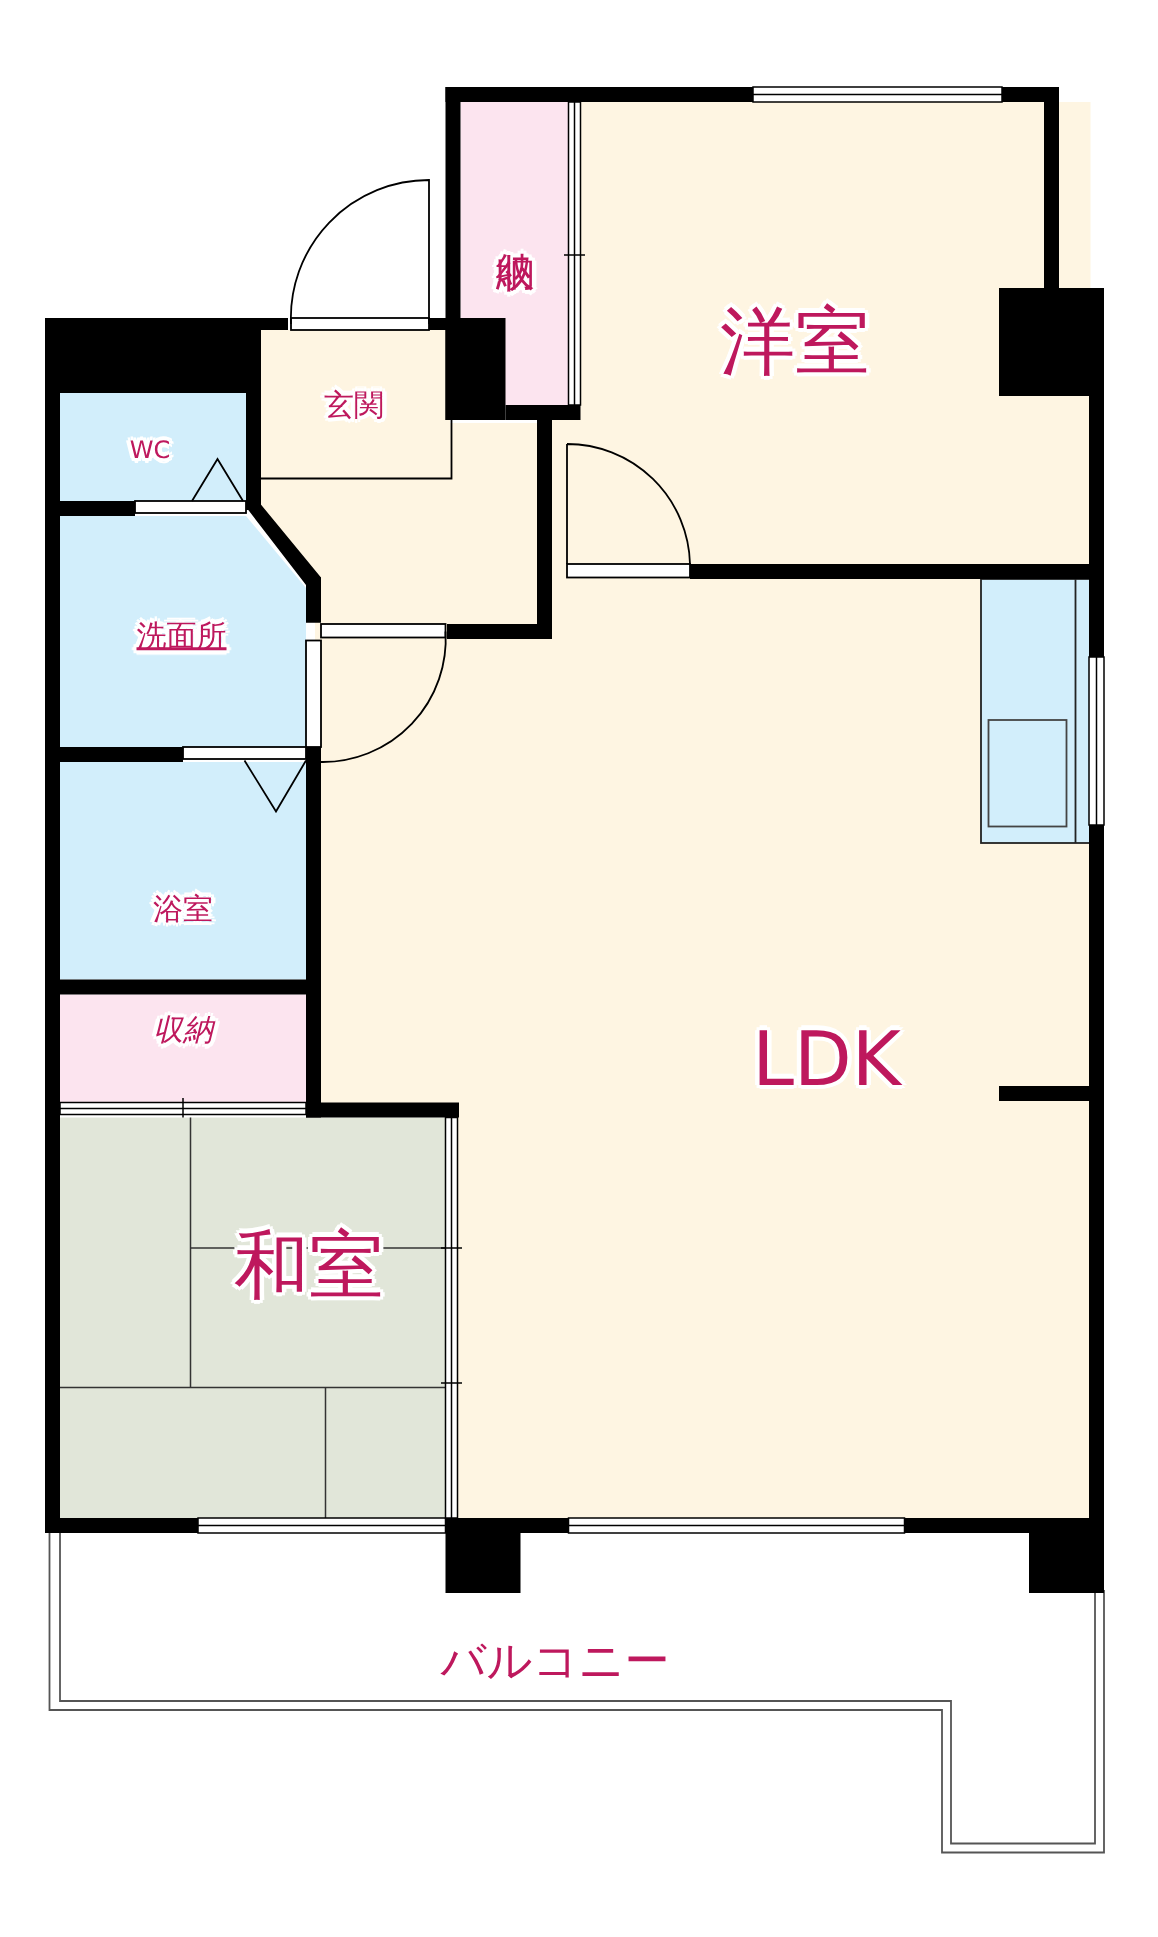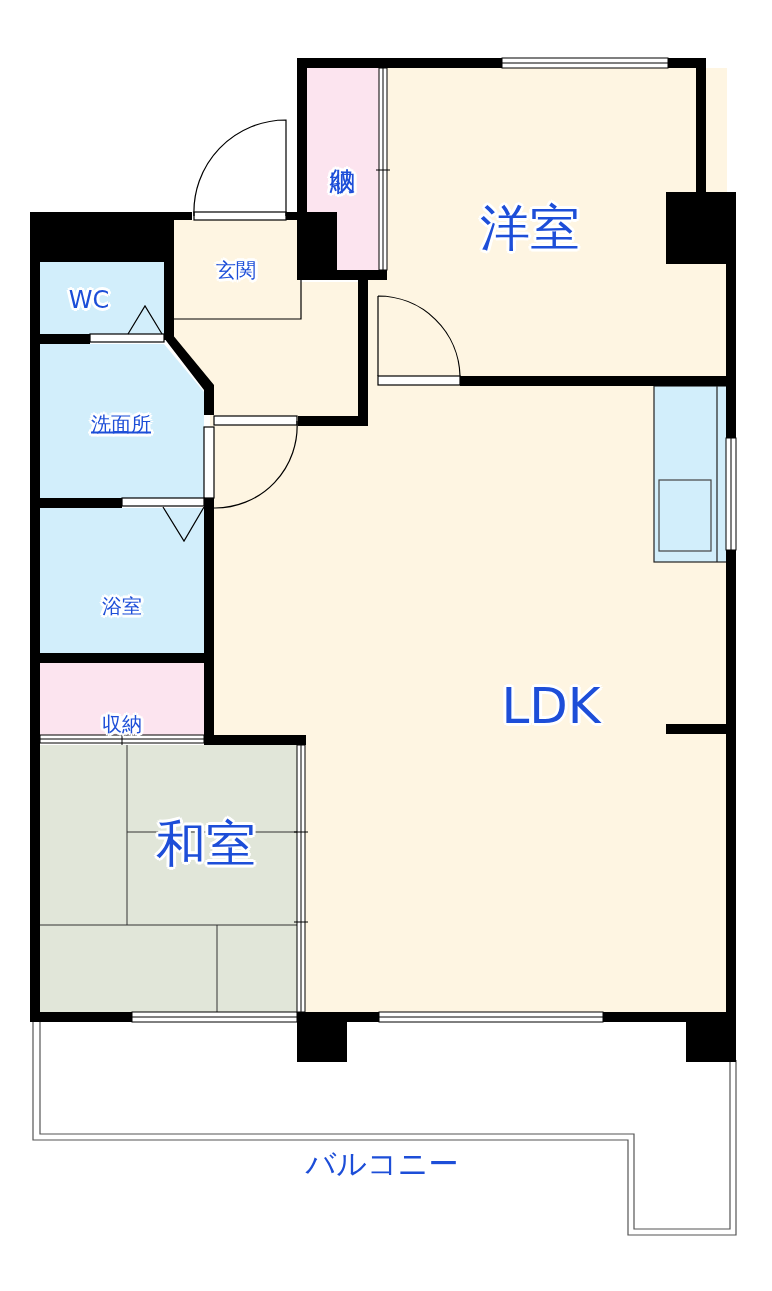--- a/index.html
+++ b/index.html
@@ -1,18 +1,18 @@
 <!DOCTYPE html>
 <html><head>
 <meta charset="utf-8">
 <style>
   html, body { margin:0; padding:0; background:#ffffff; }
   body { width:772px; height:1291px; position:relative; overflow:hidden; font-family:"DejaVu Sans","Liberation Sans",sans-serif; }
   #plan { position:absolute; left:0; top:0; width:772px; height:1291px; }
-  .lbl { position:absolute; color:#1d4ed8; white-space:nowrap; transform:translate(-50%,-50%);
+  .lbl { position:absolute; color:#be185d; white-space:nowrap; transform:translate(-50%,-50%);
          text-shadow: 2px 0 0 #fff, -2px 0 0 #fff, 0 2px 0 #fff, 0 -2px 0 #fff,
                       2px 2px 0 #fff, -2px -2px 0 #fff, 2px -2px 0 #fff, -2px 2px 0 #fff,
                       3px 0 0 #fff, -3px 0 0 #fff, 0 3px 0 #fff, 0 -3px 0 #fff; }
   .l-big { font-size:50px; }
   .l-med { font-size:20px; }
   .l-vert { font-size:26px; line-height:34px; writing-mode:vertical-rl; text-orientation:upright; }
   .l-balc { font-size:30px; text-shadow:none; }
 </style>
 </head>
 <body>
@@ -150,18 +150,18 @@
 
     <rect x="122" y="498" width="82" height="8" fill="#fff"></rect>
     <path d="M163 507 L184 541 L204 507"></path>
   </g>
 </svg>
 
 <div class="lbl l-big" style="left:530px;top:228px;">洋室</div>
 <div class="lbl l-big" style="left:504px;top:706px;margin-left:47px;">LDK</div>
 <div class="lbl l-big" style="left:170px;top:844px;margin-left:36px;">和室</div>
 <div class="lbl l-med" style="left:236px;top:270px;">玄関</div>
-<div class="lbl l-med" style="left:89px;top:300px;font-size:24px;">WC</div>
+<div class="lbl l-med" style="left:100px;top:300px;font-size:16px;">WC</div>
 <div class="lbl l-med" style="left:121px;top:424px;text-decoration:underline;">洗面所</div>
 <div class="lbl l-med" style="left:122px;top:606px;">浴室</div>
-<div class="lbl l-med" style="left:122px;top:724px;">収納</div>
+<div class="lbl l-med" style="left:122px;top:687px;font-style:italic;">収納</div>
 <div class="lbl l-vert" style="left:343px;top:148px;">収納</div>
-<div class="lbl l-balc" style="left:370px;top:1164px;margin-left:12px;">バルコニー</div>
+<div class="lbl l-balc" style="left:370px;top:1108px;">バルコニー</div>
 
 </body></html>

